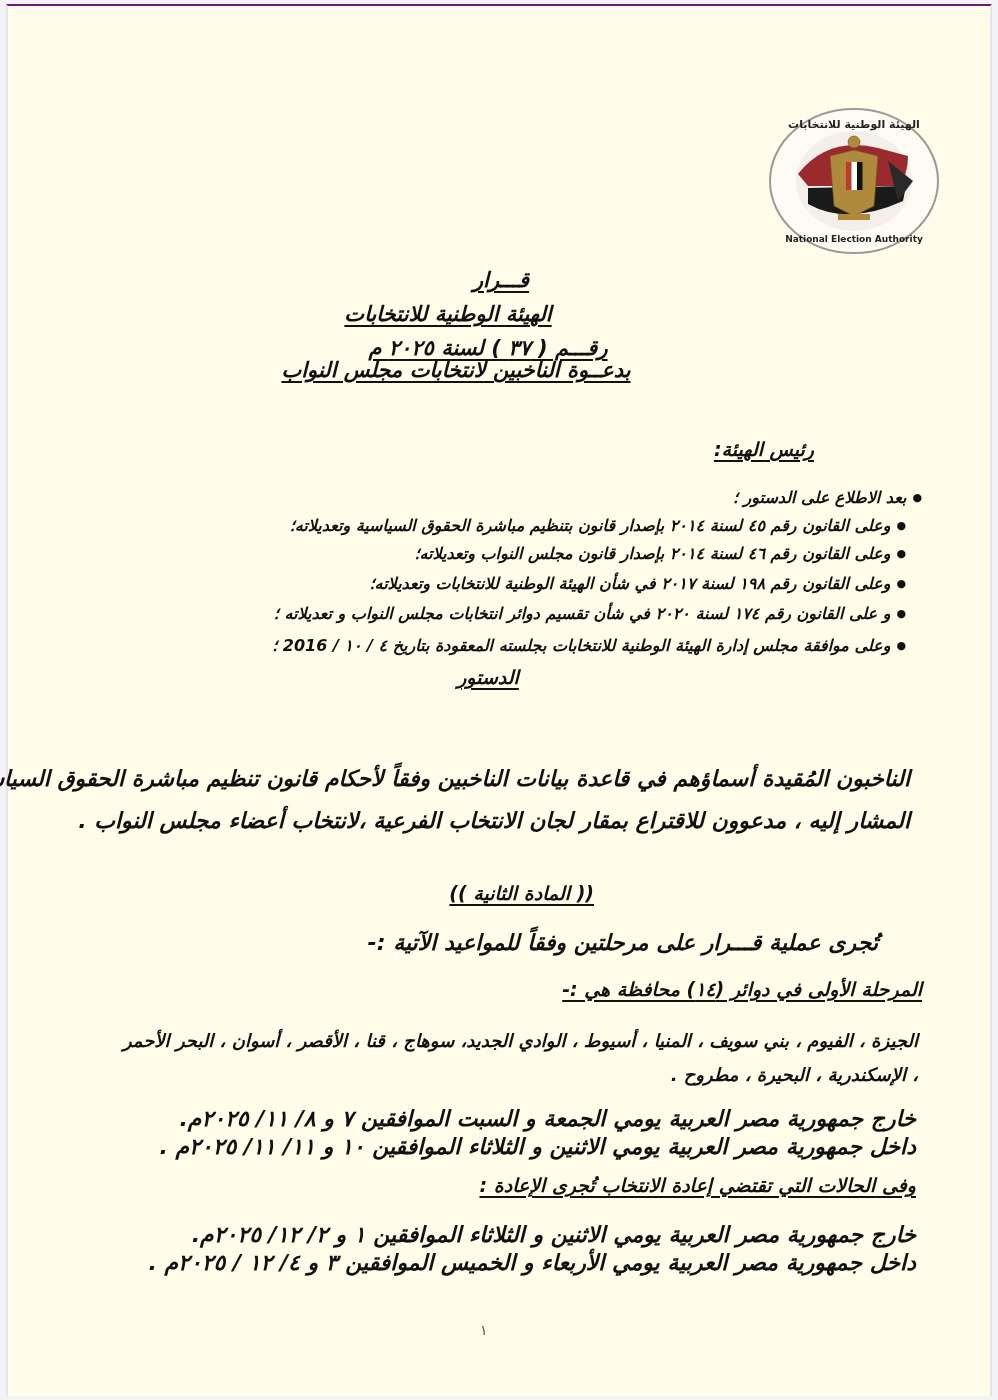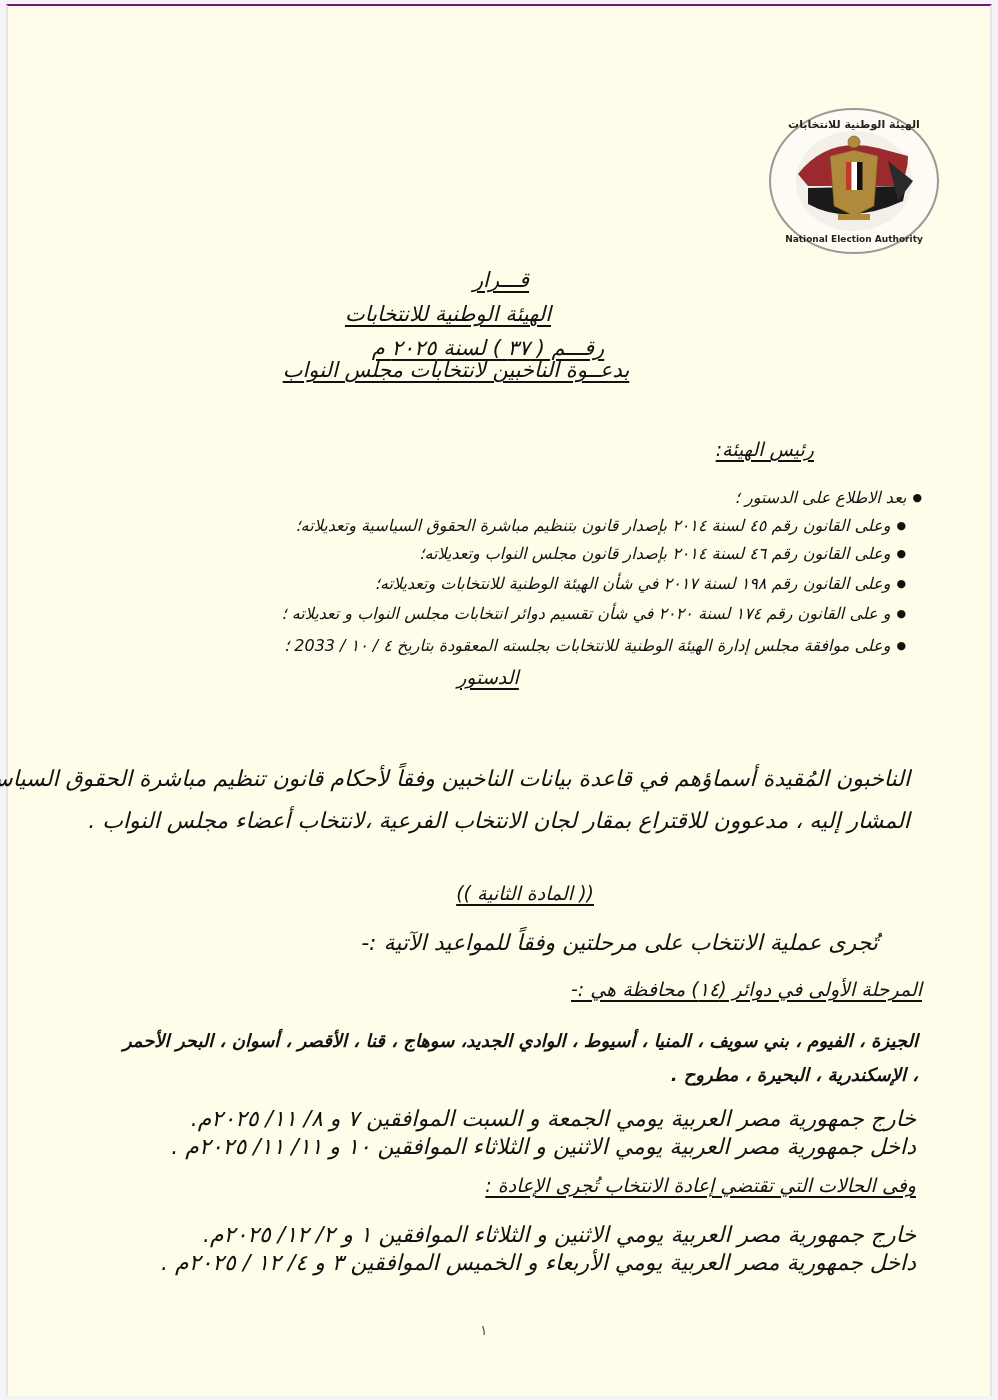--- a/index.html
+++ b/index.html
@@ -14,21 +14,21 @@
     border-left: 2px solid #e4e4ea;
     border-right: 2px solid #e4e4ea;
     border-top: 2px solid #701a75;
     box-sizing: border-box;
   }
   .emblem {
     position: absolute; left: 760px; top: 100px; width: 172px; height: 150px;
   }
   .txt {
     position: absolute; direction: rtl; color: #111;
-    font-weight: normal; font-style: italic; white-space: nowrap;
+    font-weight: bold; font-style: italic; white-space: nowrap;
   }
   .center { text-align: center; }
   .title-line {
     font-size: 21px; text-decoration: underline; text-underline-offset: 4px;
     text-decoration-thickness: 2px;
   }
   .heading {
     font-size: 19px; text-decoration: underline; text-underline-offset: 4px;
     text-decoration-thickness: 2px;
   }
@@ -68,30 +68,30 @@
   <div class="txt center title-line" style="left:0; width:960px; top:330px;">رقـــم ( ٣٧ ) لسنة ٢٠٢٥ م</div>
   <div class="txt center title-line" style="left:0; width:896px; top:352px;">بدعــوة الناخبين لانتخابات مجلس النواب</div>
 
   <div class="txt heading" style="right:176px; top:432px;">رئيس الهيئة:</div>
   <div>
     <div class="txt bullet" style="right:68px; top:482px;">بعد الاطلاع على الدستور ؛</div>
     <div class="txt bullet" style="right:84px; top:510px;">وعلى القانون رقم ٤٥ لسنة ٢٠١٤ بإصدار قانون بتنظيم مباشرة الحقوق السياسية وتعديلاته؛</div>
     <div class="txt bullet" style="right:84px; top:538px;">وعلى القانون رقم ٤٦ لسنة ٢٠١٤ بإصدار قانون مجلس النواب وتعديلاته؛</div>
     <div class="txt bullet" style="right:84px; top:568px;">وعلى القانون رقم ١٩٨ لسنة ٢٠١٧ في شأن الهيئة الوطنية للانتخابات وتعديلاته؛</div>
     <div class="txt bullet" style="right:84px; top:598px;">و على القانون رقم ١٧٤ لسنة ٢٠٢٠ في شأن تقسيم دوائر انتخابات مجلس النواب و تعديلاته ؛</div>
-    <div class="txt bullet" style="right:84px; top:630px;">وعلى موافقة مجلس إدارة الهيئة الوطنية للانتخابات بجلسته المعقودة بتاريخ ٤ / ١٠ / 2033 ؛</div>
+    <div class="txt bullet" style="right:84px; top:630px;">وعلى موافقة مجلس إدارة الهيئة الوطنية للانتخابات بجلسته المعقودة بتاريخ ٤ / ١٠ / 2016 ؛</div>
   </div>
 
   <div class="txt center heading" style="left:0; width:960px; top:660px;">الدستور</div>
 
   <div class="txt body16" style="right:80px; top:760px;">الناخبون المُقيدة أسماؤهم في قاعدة بيانات الناخبين وفقاً لأحكام  قانون تنظيم مباشرة الحقوق السياسية</div>
   <div class="txt body16" style="right:80px; top:802px;">المشار إليه ، مدعوون للاقتراع بمقار لجان الانتخاب الفرعية ،لانتخاب أعضاء مجلس النواب .</div>
 
   <div class="txt heading" style="right:396px; top:876px;">(( المادة الثانية ))</div>
-  <div class="txt body16" style="right:112px; top:924px;">تُجرى عملية الانتخاب على مرحلتين وفقاً للمواعيد الآتية :-</div>
+  <div class="txt body16" style="right:112px; top:924px;">تُجرى عملية قـــرار على مرحلتين وفقاً للمواعيد الآتية :-</div>
   <div class="txt heading" style="right:68px; top:972px;">المرحلة الأولى في  دوائر (١٤) محافظة هي :-</div>
 
   <div class="txt gov" style="right:72px; top:1024px;">الجيزة ، الفيوم ، بني سويف ، المنيا ، أسيوط ، الوادي الجديد، سوهاج ، قنا ، الأقصر ، أسوان ، البحر الأحمر</div>
   <div class="txt gov" style="right:72px; top:1058px;">، الإسكندرية ، البحيرة ، مطروح .</div>
 
   <div class="txt body16" style="right:74px; top:1100px;">خارج جمهورية مصر العربية يومي  الجمعة و السبت الموافقين ٧ و ٨/ ١١/ ٢٠٢٥م.</div>
   <div class="txt body16" style="right:74px; top:1128px;">داخل جمهورية مصر العربية يومي الاثنين و الثلاثاء الموافقين ١٠ و ١١/ ١١/ ٢٠٢٥م .</div>
 
   <div class="txt heading" style="right:74px; top:1168px;">وفى الحالات التي تقتضي إعادة الانتخاب تُجرى الإعادة :</div>
 

